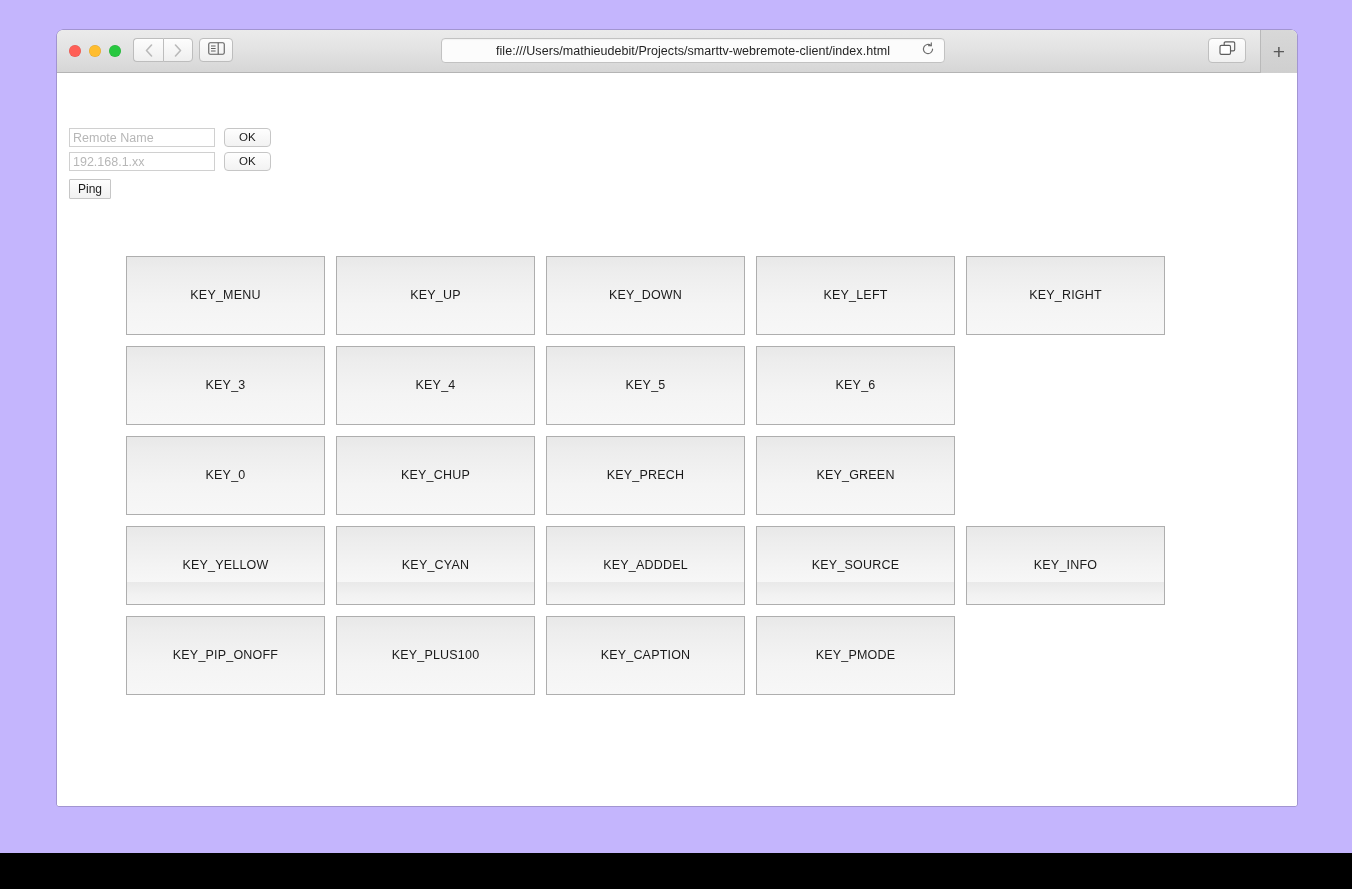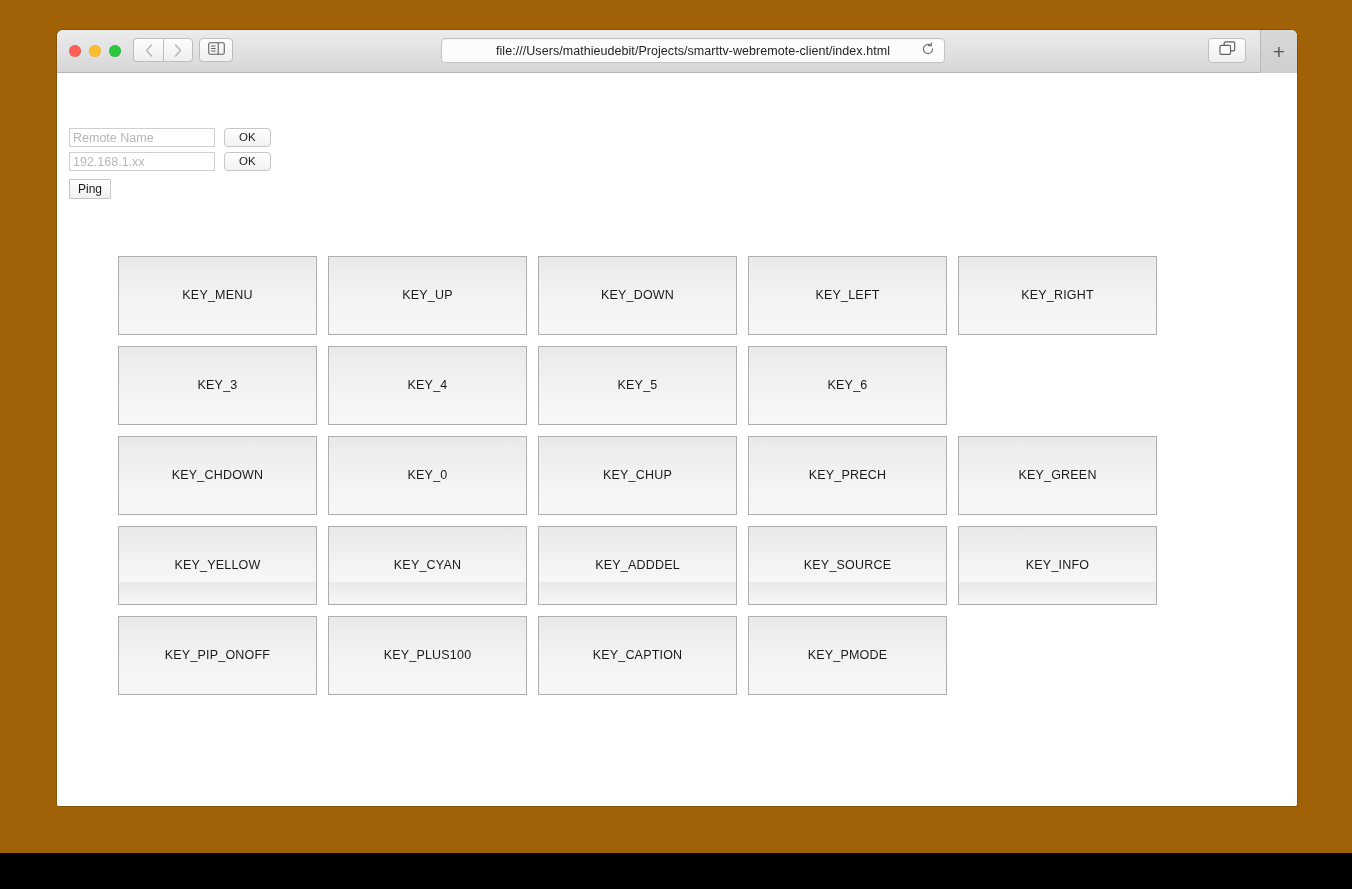--- a/index.html
+++ b/index.html
@@ -9,21 +9,21 @@
     height: 889px;
     background: #000000;
     overflow: hidden;
     font-family: "Liberation Sans", sans-serif;
   }
 
   #root {
     position: relative;
     width: 1352px;
     height: 853px;
-    background: #a16207;
+    background: #c4b5fd;
   }
 
   
   .window {
     position: absolute;
     left: 57px;
     top: 30px;
     width: 1240px;
     height: 776px;
     background: #ffffff;
@@ -198,21 +198,21 @@
     background: linear-gradient(to bottom, #fefefe, #f1f1f1);
     border: 1px solid #c6c6c6;
     border-radius: 1px;
     line-height: 18px;
     cursor: default;
   }
 
   
   .key-grid {
     position: absolute;
-    left: 61px;
+    left: 69px;
     top: 140px;
     width: 1040px;
   }
   .key-row {
     display: flex;
     gap: 11px;
     margin-bottom: 11px;
   }
   .key-btn {
     width: 199px;
@@ -332,21 +332,20 @@
             <button class="key-btn">KEY_LEFT</button>
             <button class="key-btn">KEY_RIGHT</button>
           </div>
           <div class="key-row">
             <button class="key-btn">KEY_3</button>
             <button class="key-btn">KEY_4</button>
             <button class="key-btn">KEY_5</button>
             <button class="key-btn">KEY_6</button>
           </div>
           <div class="key-row">
-            <button class="key-btn">KEY_CHDOWN</button>
             <button class="key-btn">KEY_0</button>
             <button class="key-btn">KEY_CHUP</button>
             <button class="key-btn">KEY_PRECH</button>
             <button class="key-btn">KEY_GREEN</button>
           </div>
           <div class="key-row seam">
             <button class="key-btn">KEY_YELLOW</button>
             <button class="key-btn">KEY_CYAN</button>
             <button class="key-btn">KEY_ADDDEL</button>
             <button class="key-btn">KEY_SOURCE</button>

